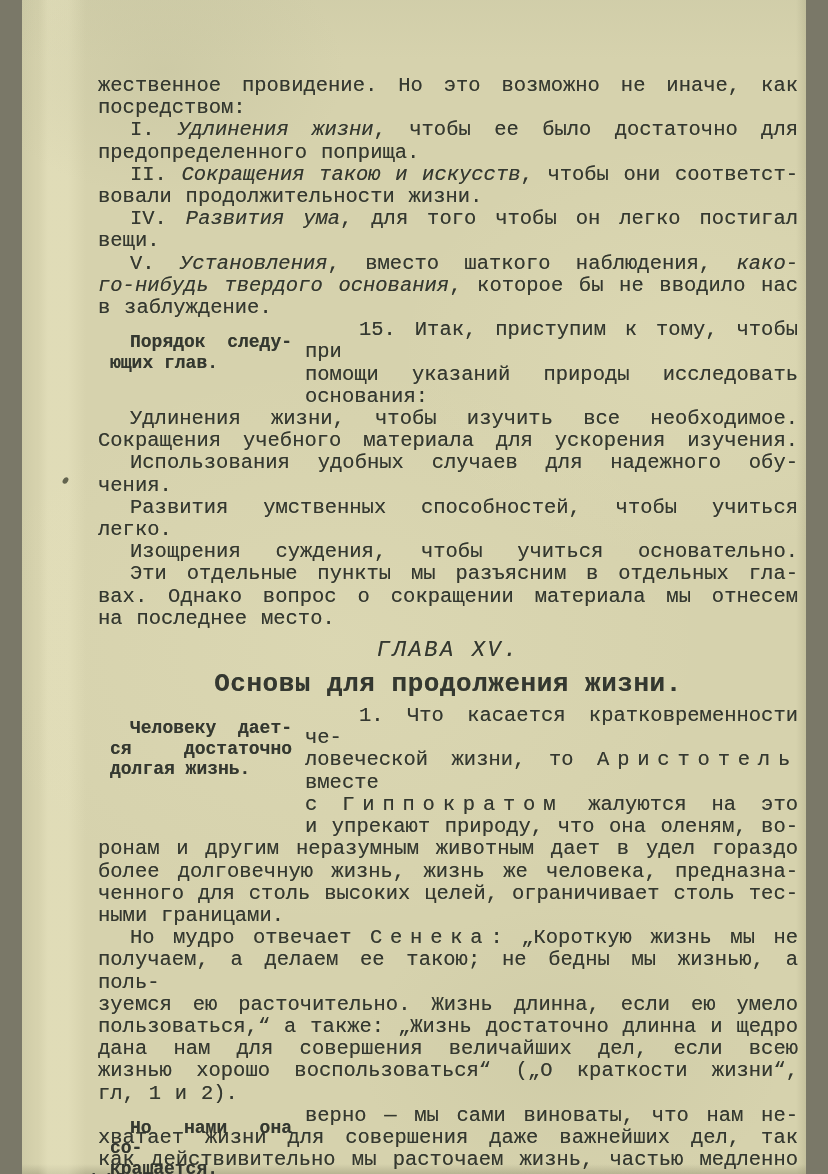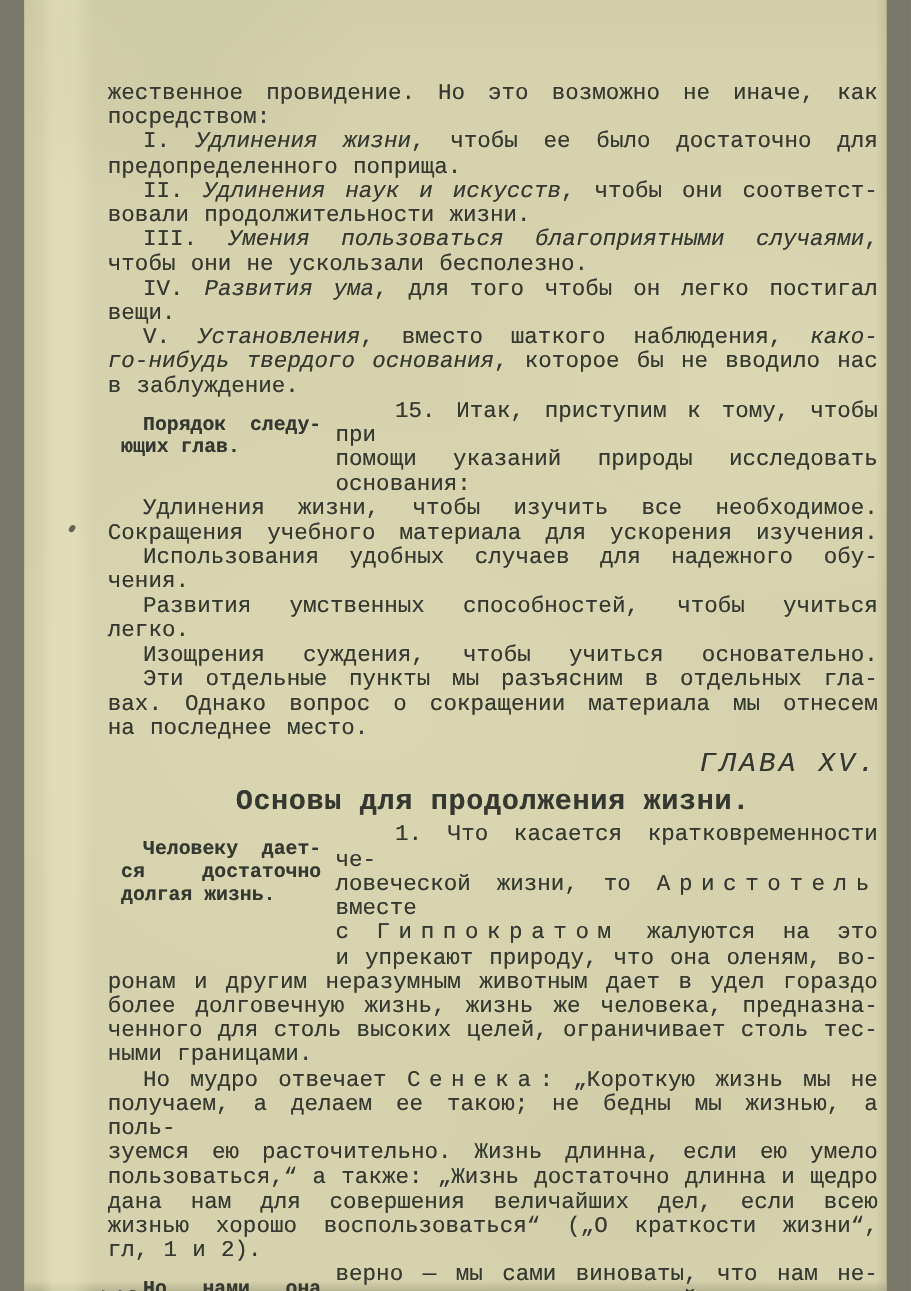--- a/index.html
+++ b/index.html
@@ -42,22 +42,22 @@
   .it{font-style:italic;}
   .sp{letter-spacing:.38em;}
   .note{
     position:absolute;left:12px;top:13px;width:182px;
     font-weight:bold;font-size:18px;line-height:20.6px;
   }
   .nln{text-align:justify;text-align-last:justify;word-spacing:normal;}
   .nln:last-child{text-align-last:left;}
   .nln:first-child{text-indent:20px;}
   .heading{
-    text-align:right;font-style:italic;
-    font-size:25px;line-height:23px;letter-spacing:.12em;
+    text-align:center;font-style:italic;
+    font-size:22px;line-height:23px;letter-spacing:.12em;
     margin:9px 0 0 0;
   }
   .subheading{
     text-align:center;font-weight:bold;
     font-size:26px;line-height:23px;letter-spacing:.02em;
     margin:11px 0 9px 0;
   }
   .pagenum{
     position:absolute;left:63px;top:1170px;
     font-style:italic;font-size:21.5px;letter-spacing:.04em;
@@ -77,26 +77,22 @@
   <main class="body" id="bodyflow">
       <div class="blk">
         <div class="ln just"><span>жественное провидение. Но это возможно не иначе, как</span></div>
         <div class="ln"><span>посредством:</span></div>
       </div>
       <div class="blk">
         <div class="ln ind just"><span>I. </span><span class="it">Удлинения жизни</span><span>, чтобы ее было достаточно для</span></div>
         <div class="ln"><span>предопределенного поприща.</span></div>
       </div>
       <div class="blk">
-        <div class="ln ind just"><span>II. </span><span class="it">Удлинения наук и искусств</span><span>, чтобы они соответст-</span></div>
+        <div class="ln ind just"><span>II. </span><span class="it">Сокращения такою и искусств</span><span>, чтобы они соответст-</span></div>
         <div class="ln"><span>вовали продолжительности жизни.</span></div>
-      </div>
-      <div class="blk">
-        <div class="ln ind just"><span>III. </span><span class="it">Умения пользоваться благоприятными случаями</span><span>,</span></div>
-        <div class="ln"><span>чтобы они не ускользали бесполезно.</span></div>
       </div>
       <div class="blk">
         <div class="ln ind just"><span>IV. </span><span class="it">Развития ума</span><span>, для того чтобы он легко постигал</span></div>
         <div class="ln"><span>вещи.</span></div>
       </div>
       <div class="blk">
         <div class="ln ind just"><span>V. </span><span class="it">Установления</span><span>, вместо шаткого наблюдения, </span><span class="it">како-</span></div>
         <div class="ln just"><span class="it">го-нибудь твердого основания</span><span>, которое бы не вводило нас</span></div>
         <div class="ln"><span>в заблуждение.</span></div>
       </div>

